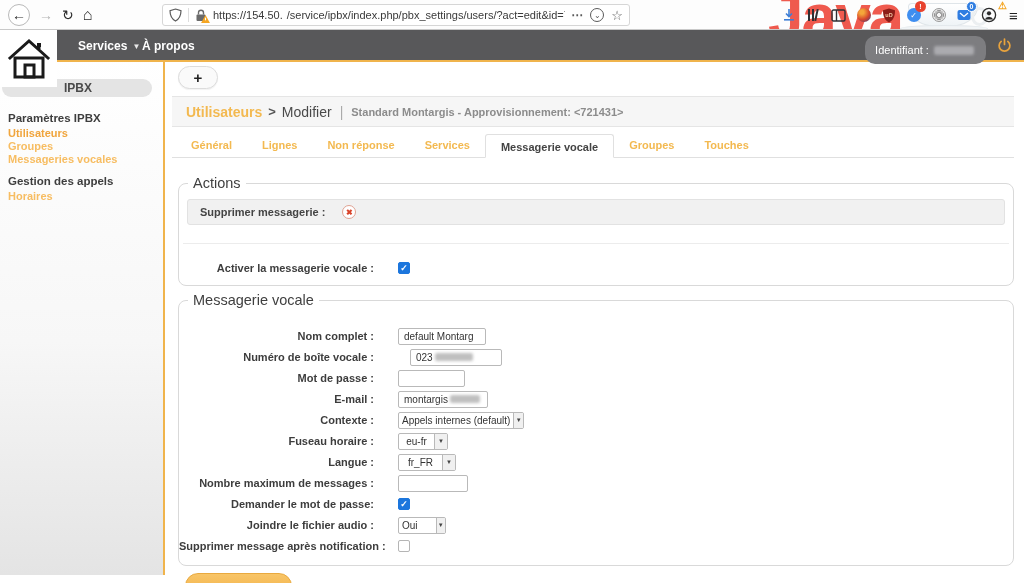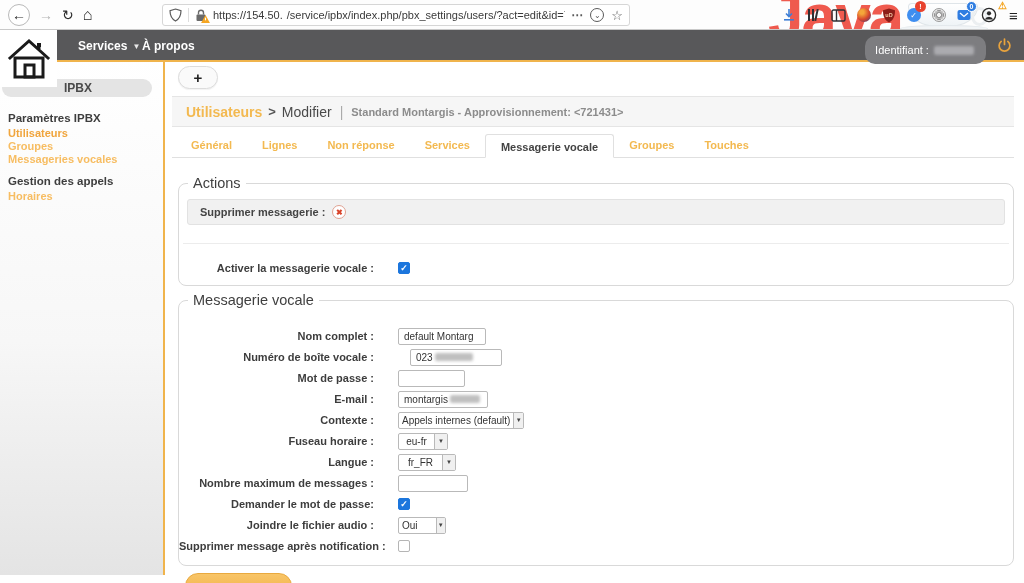--- a/index.html
+++ b/index.html
@@ -80,21 +80,21 @@
     color:#f3b950; cursor:pointer; }
   .tab.active { background:#fff; color:#444; border:1px solid #e0e0e0; border-bottom:1px solid #fff;
     border-radius:3px 3px 0 0; height:24px; line-height:24px; margin-bottom:-1px; }
   .fieldset { position:absolute; left:178px; width:836px; border:1px solid #d9d9d9; border-radius:8px; background:#fff;}
   .legend { position:absolute; top:-9px; left:9px; background:#fff; padding:0 5px;
     font-size:14.5px; color:#3f3f3f; }
   #actions-box { top:183px; height:103px; }
   #voicemail-box { top:300px; height:266px; }
   .action-bar { position:absolute; left:8px; right:8px; top:15px; height:26px; background:#f1f1f1;
     border:1px solid #e2e2e2; border-radius:3px; display:flex; align-items:center; padding:0 12px; }
-  .action-bar .albl { font-size:11px; font-weight:bold; color:#444; margin-right:7px; }
+  .action-bar .albl { font-size:11px; font-weight:bold; color:#444; margin-right:17px; }
   .x-icon { width:14px; height:14px; border:1px solid #e0a191; background:#fff; border-radius:50%;
     color:#d9442b; font-size:8px; font-weight:bold; display:flex; align-items:center; justify-content:center; cursor:pointer;}
   .action-sep { position:absolute; left:4px; right:4px; top:59px; border-top:1px solid #ececec; }
   .enable-row { position:absolute; left:0; top:76px; right:0; }
   .frow { display:flex; align-items:center; height:16px; margin-bottom:5px; }
   .flabel { width:195px; text-align:right; margin-right:24px; font-size:11px; font-weight:bold;
     color:#3d3d3d; white-space:nowrap; }
   .cb { width:12px; height:12px; border-radius:2px; border:1px solid #b5b5b5; background:#fff;
     display:flex; align-items:center; justify-content:center; cursor:pointer; }
   .cb.checked { background:#1c76dd; border-color:#1c76dd; }

